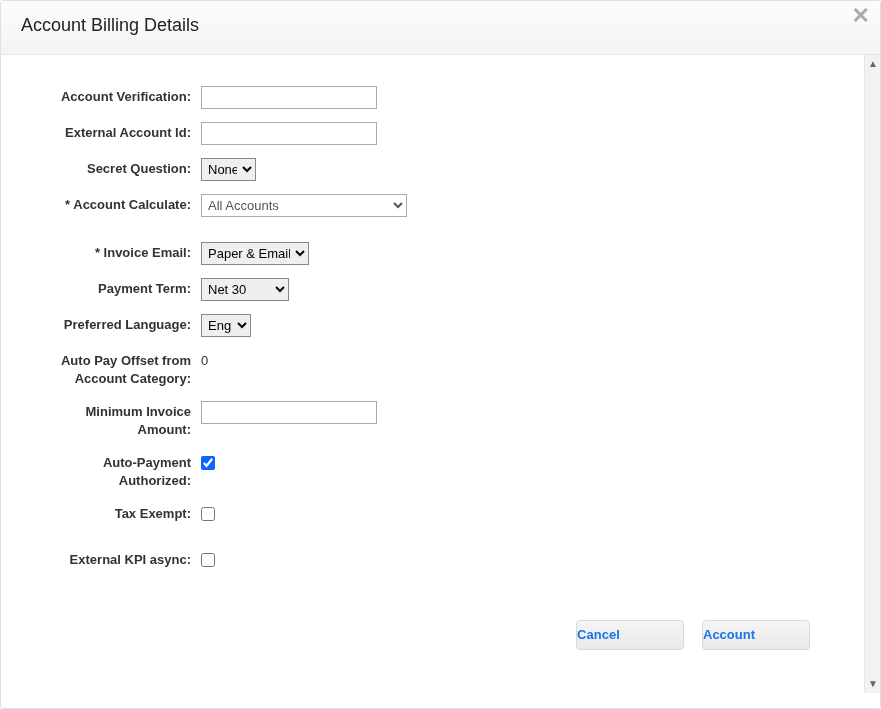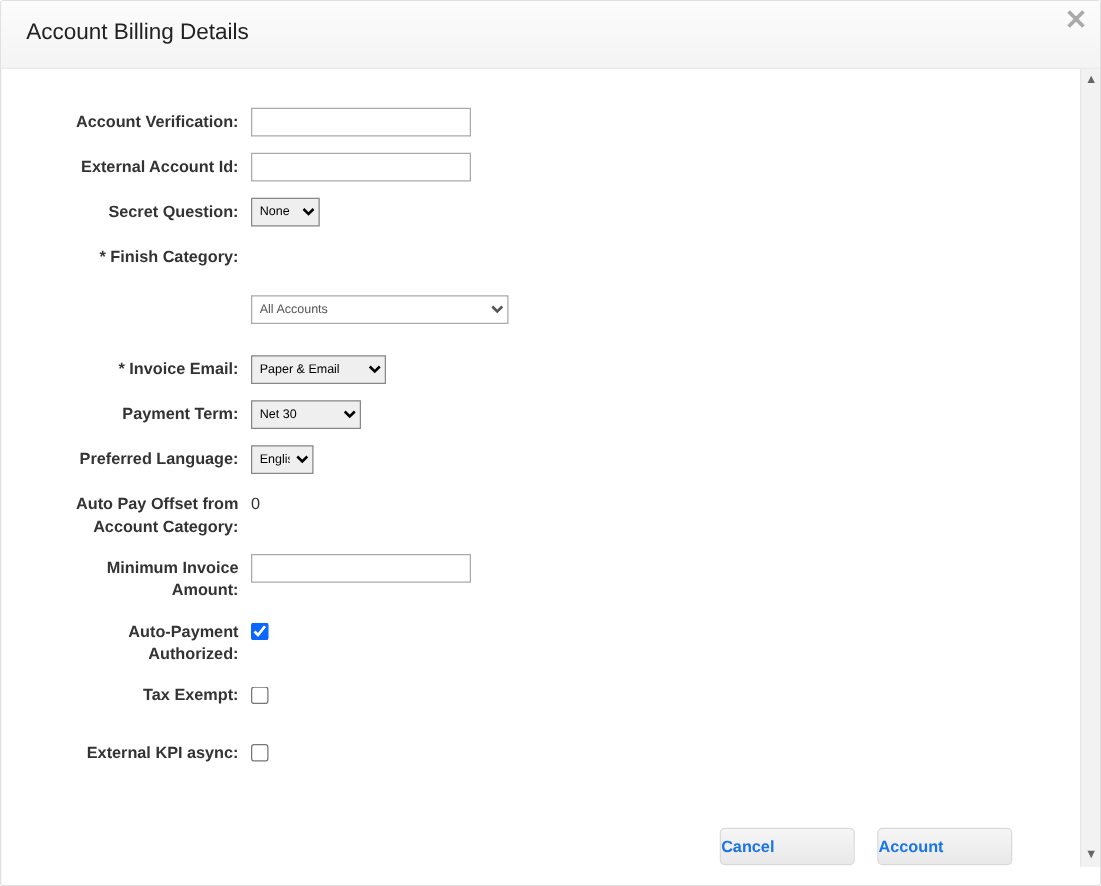--- a/index.html
+++ b/index.html
@@ -98,25 +98,25 @@
       height: 23px;
       padding: 2px 5px;
       font-size: 13px;
       width: 176px;
       background: #fff;
     }
     select {
       border: 1px solid #888;
       height: 23px;
       padding: 1px 2px;
-      font-size: 10px;
+      font-size: 13px;
       background: #efefef;
     }
     .sel-none { width: 55px; }
-    .sel-category { width: 206px; background:#fff; border:1px solid #aaa; color:#555;margin-top:42px; }
+    .sel-category { width: 206px; background:#fff; border:1px solid #aaa; color:#555; }
     .sel-invoice { width: 108px; }
     .sel-payment { width: 88px; }
     .sel-lang { width: 50px; }
     .static-val { font-size: 13px; padding-top:3px; display:inline-block; }
     input[type="checkbox"] {
       width: 14px;
       height: 14px;
       margin-top: 4px;
       accent-color: #0a66ff;
     }
@@ -170,21 +170,21 @@
       <div class="form-row">
         <div class="form-label">Secret Question:</div>
         <div class="form-control-wrap">
           <select class="sel-none">
             <option>None</option>
           </select>
         </div>
       </div>
 
       <div class="form-row">
-        <div class="form-label">* Finish Category:</div>
+        <div class="form-label">* Account Calculate:</div>
         <div class="form-control-wrap">
           <select class="sel-category">
             <option>All Accounts</option>
           </select>
         </div>
       </div>
 
       <div class="form-row extra-top">
         <div class="form-label">* Invoice Email:</div>
         <div class="form-control-wrap">

